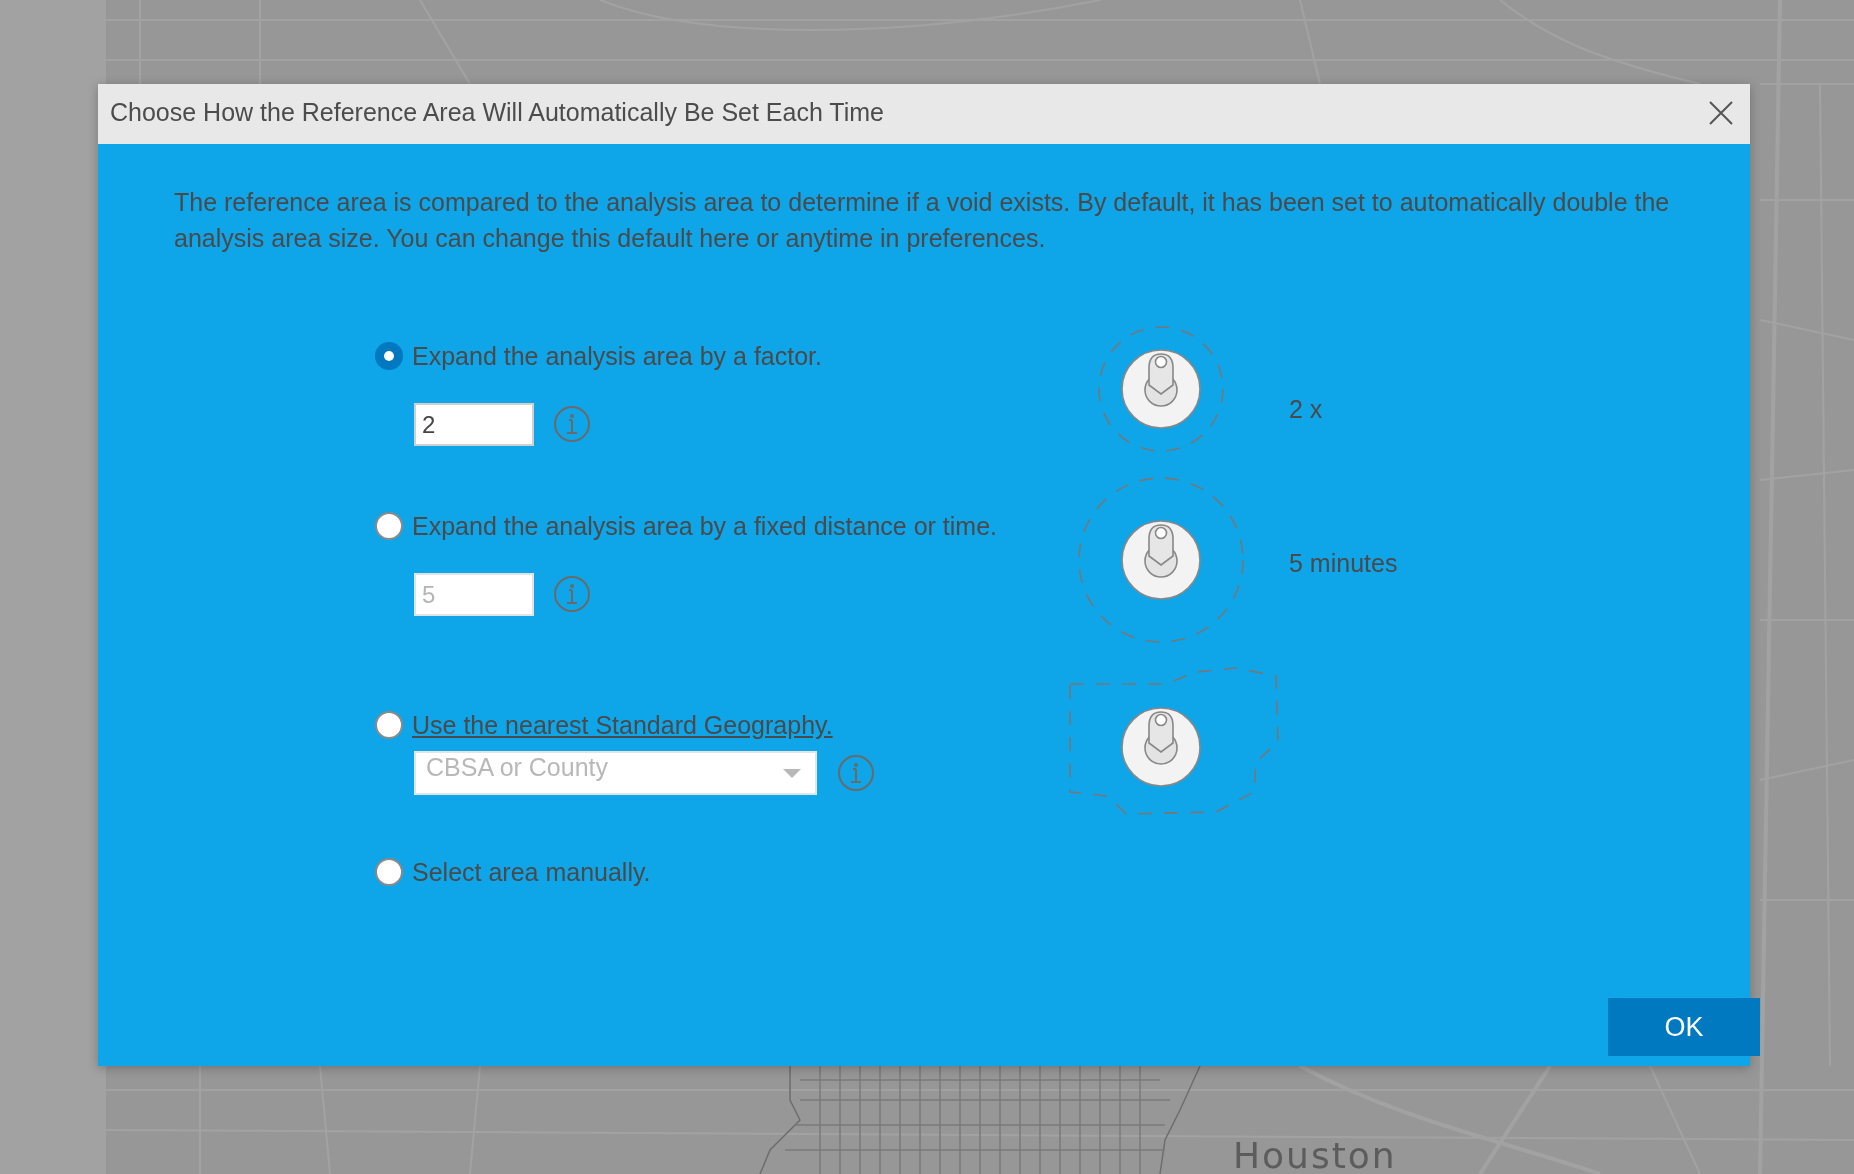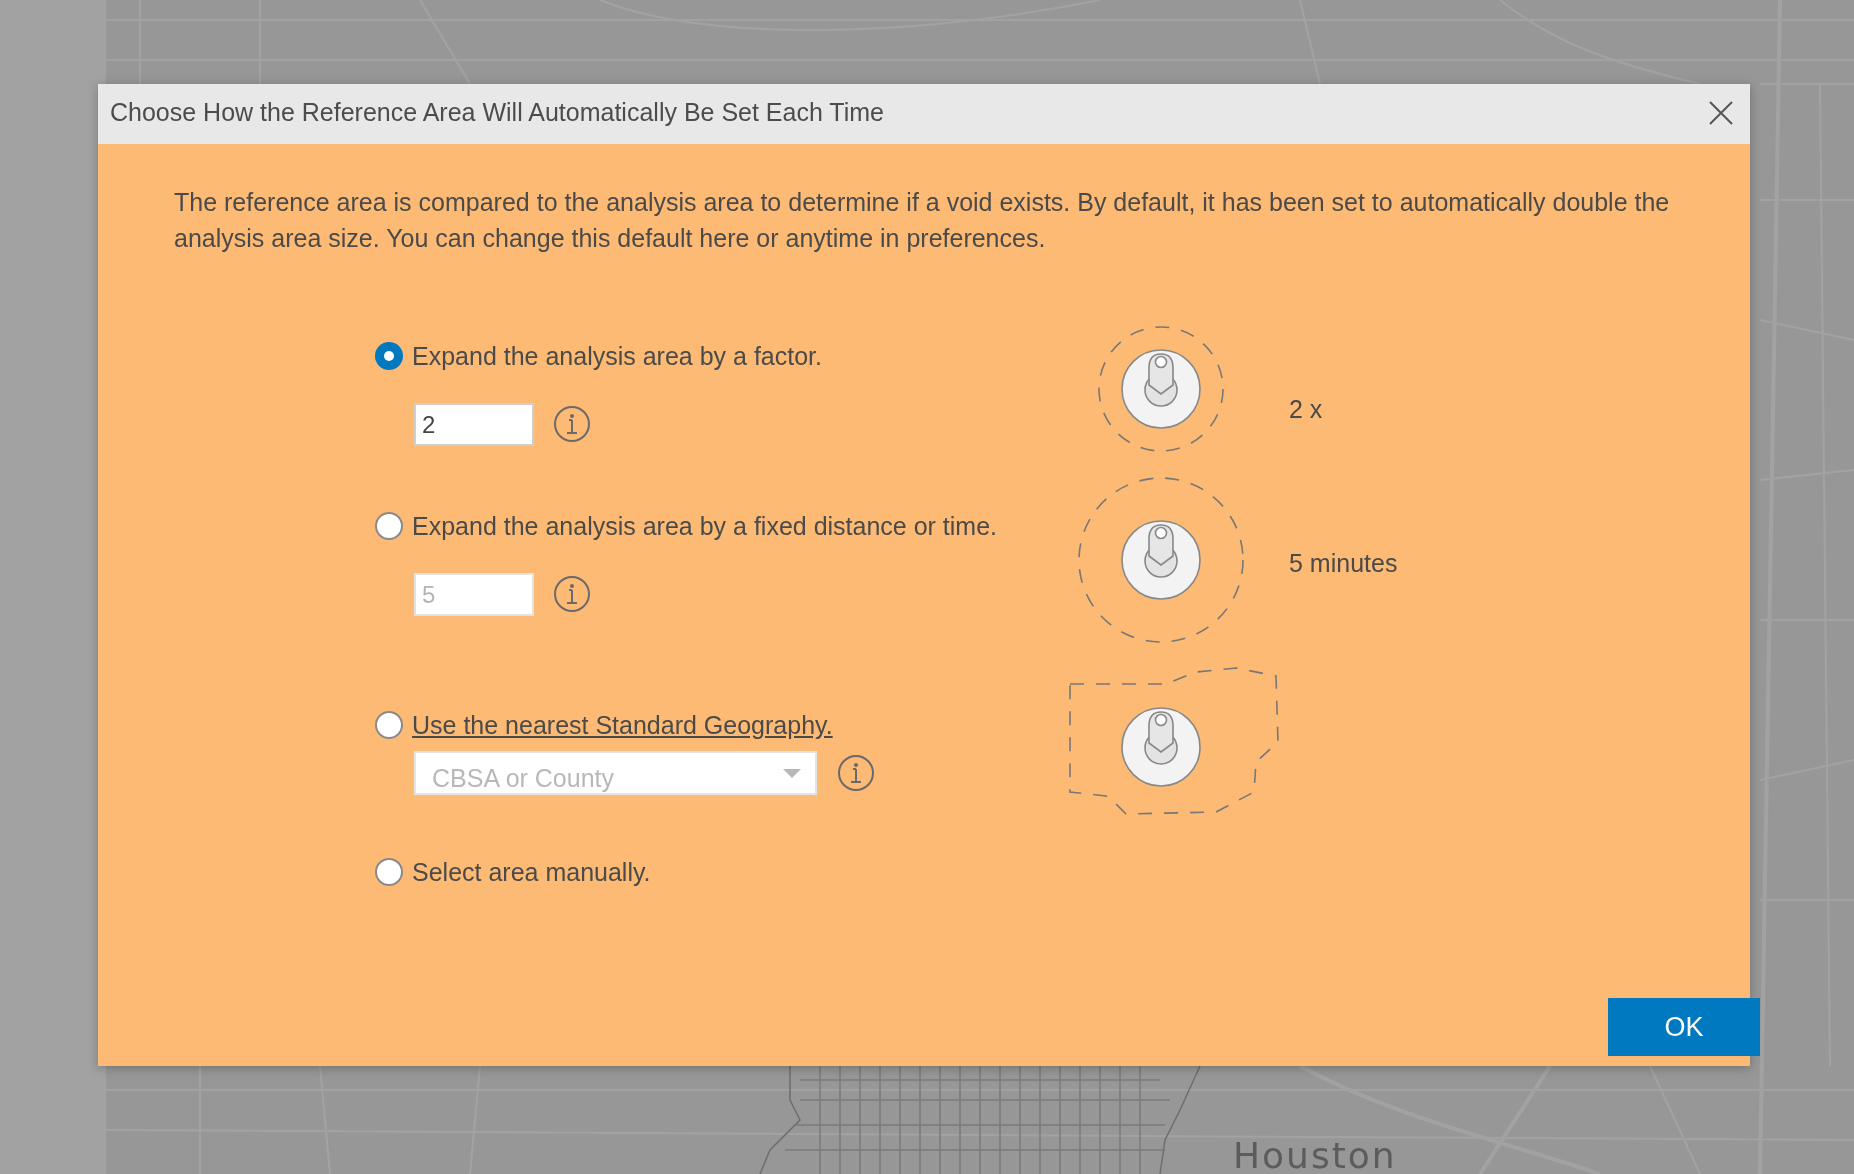--- a/index.html
+++ b/index.html
@@ -16,21 +16,21 @@
     .map-bg svg { position: absolute; left: 0; top: 0; }
     .map-label {
       position: absolute; left: 1233px; top: 1135px;
       font-size: 36px; color: #5c5c5c; letter-spacing: 2px;
       font-family: "DejaVu Sans", sans-serif;
     }
 
     
     .dialog {
       position: absolute; left: 98px; top: 84px; width: 1652px; height: 982px;
-      background: #fdba74;
+      background: #0ea5e9;
       box-shadow: 0 2px 10px rgba(0,0,0,0.25);
     }
     .dialog-header {
       position: absolute; left: 0; top: 0; width: 100%; height: 60px;
       background: #e8e8e8;
     }
     .dialog-title {
       position: absolute; left: 12px; top: 14px;
       font-size: 25px; color: #4c4c4c; white-space: nowrap;
     }
@@ -68,21 +68,21 @@
     }
     .num-input.disabled { border-color: #e2e2e2; color: #b5b5b5; }
 
     .info-icon {
       position: absolute; width: 38px; height: 38px; cursor: pointer;
     }
 
     .select {
       position: absolute; left: 316px; top: 667px; width: 403px; height: 44px;
       border: 2px solid #e4e4e4; background: #fff;
-      display: flex; align-items: flex-end; padding-left: 16px;
+      display: flex; align-items: flex-start; padding-left: 10px;
       cursor: pointer;
     }
     .select-value { font-size: 25px; color: #b8b8b8; }
     .select-caret {
       position: absolute; right: 14px; top: 16px;
       width: 0; height: 0;
       border-left: 9px solid transparent; border-right: 9px solid transparent;
       border-top: 9px solid #b8b8b8;
     }
 

